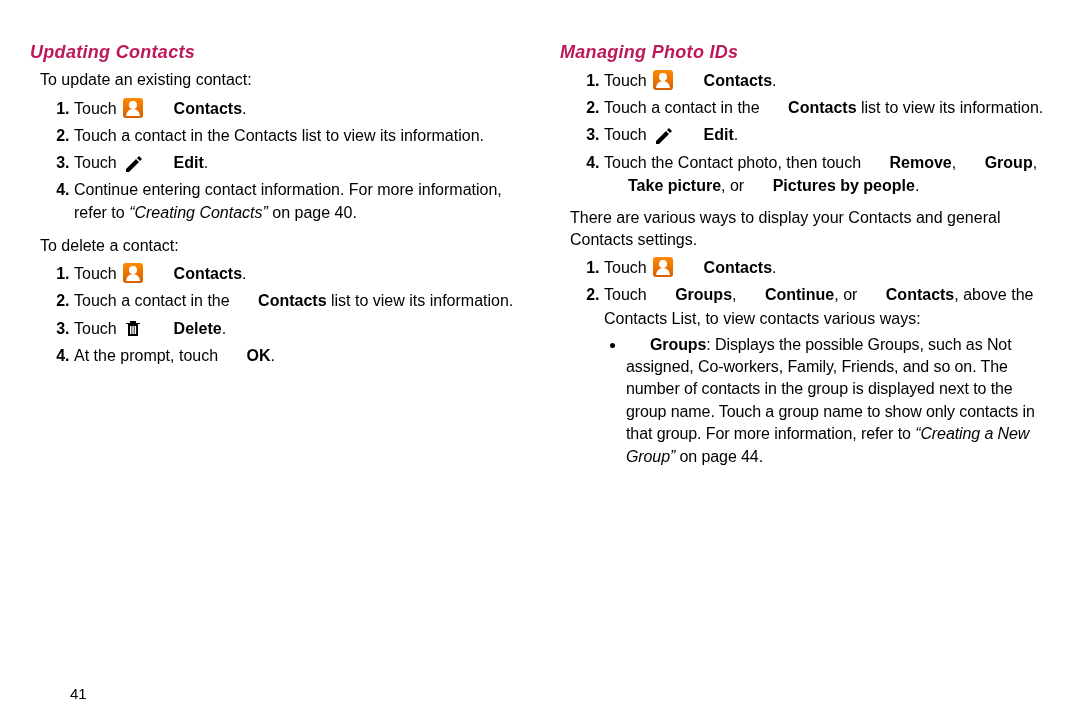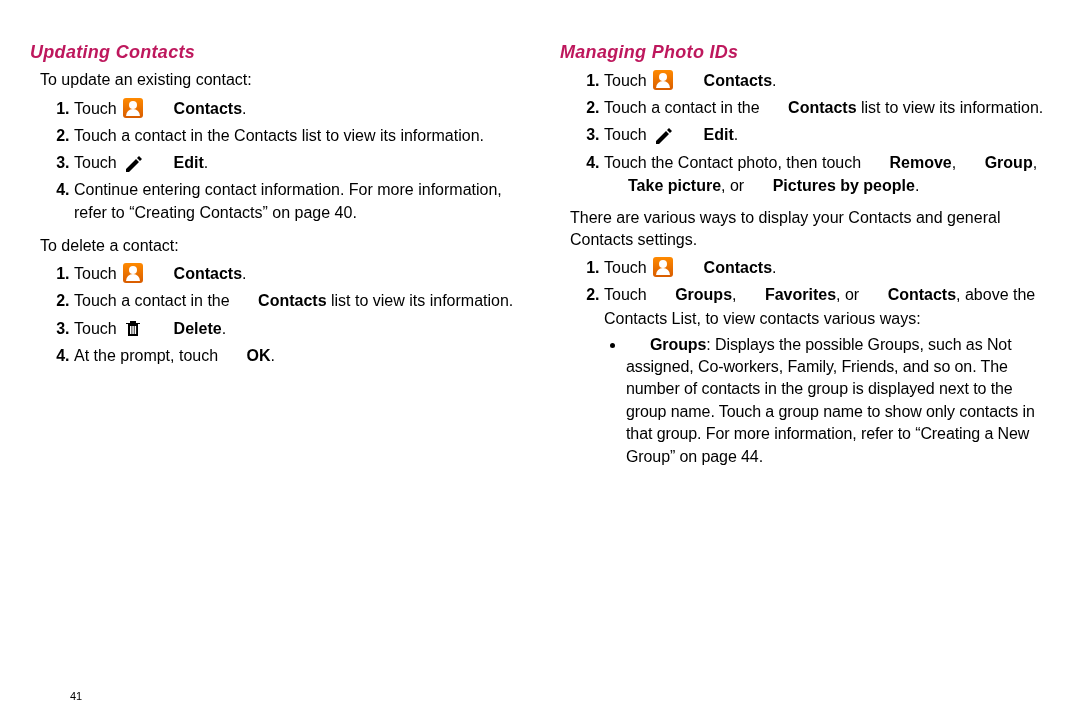--- a/index.html
+++ b/index.html
@@ -28,21 +28,21 @@
     margin: 12px 0 6px 0;
     letter-spacing: 0.3px;
   }
   p.intro { margin: 6px 0 6px 10px; line-height: 1.35; }
   ol.steps { margin: 0 0 10px 0; padding-left: 44px; }
   ol.steps > li { margin: 4px 0; line-height: 1.45; }
   ol.steps > li::marker { font-weight: 700; }
   ul.bullets { margin: 4px 0; padding-left: 22px; list-style-type: disc; }
   ul.bullets > li { margin: 4px 0; line-height: 1.4; letter-spacing: -0.1px; font-stretch: condensed; }
   .b { font-weight: 700; margin-left: 24px; }
-  .i { }
+  .i { font-style: italic; }
   .icon {
     display: inline-block;
     width: 20px; height: 20px;
     vertical-align: -4px;
     margin: 0 2px;
   }
   .icon-contacts {
     background: linear-gradient(#ff8a00,#d85c00);
     border-radius: 3px;
     position: relative;
@@ -70,21 +70,21 @@
   }
   .icon-delete {
     width: 20px; height: 20px;
     vertical-align: -4px;
     margin: 0 2px;
   }
   .pagenum {
     position: absolute;
     bottom: 18px;
     left: 70px;
-    font-size: 11px;
+    font-size: 15px;
   }
 </style>
 </head>
 <body>
 
 <div class="page">
   <div class="col">
 
     <h3 class="section">Updating Contacts</h3>
     <p class="intro">To update an existing contact:</p>
@@ -152,21 +152,21 @@
       </li>
     </ol>
 
     <p class="intro">There are various ways to display your Contacts and general Contacts settings.</p>
     <ol class="steps">
       <li>
         <span>Touch </span><span class="icon icon-contacts"></span>
         <span class="b">Contacts</span><span>.</span>
       </li>
       <li>
-        <span>Touch </span><span class="b">Groups</span><span>, </span><span class="b">Favorites</span><span>, or </span><span class="b">Contacts</span><span>, above the Contacts List, to view contacts various ways:</span>
+        <span>Touch </span><span class="b">Groups</span><span>, </span><span class="b">Continue</span><span>, or </span><span class="b">Contacts</span><span>, above the Contacts List, to view contacts various ways:</span>
         <ul class="bullets">
           <li>
             <span class="b">Groups</span><span>: Displays the possible Groups, such as Not assigned, Co-workers, Family, Friends, and so on. The number of contacts in the group is displayed next to the group name. Touch a group name to show only contacts in that group. For more information, refer to </span><span class="i">“Creating a New Group”</span><span> on page 44.</span>
           </li>
         </ul>
       </li>
     </ol>
 
   </div>
 </div>

